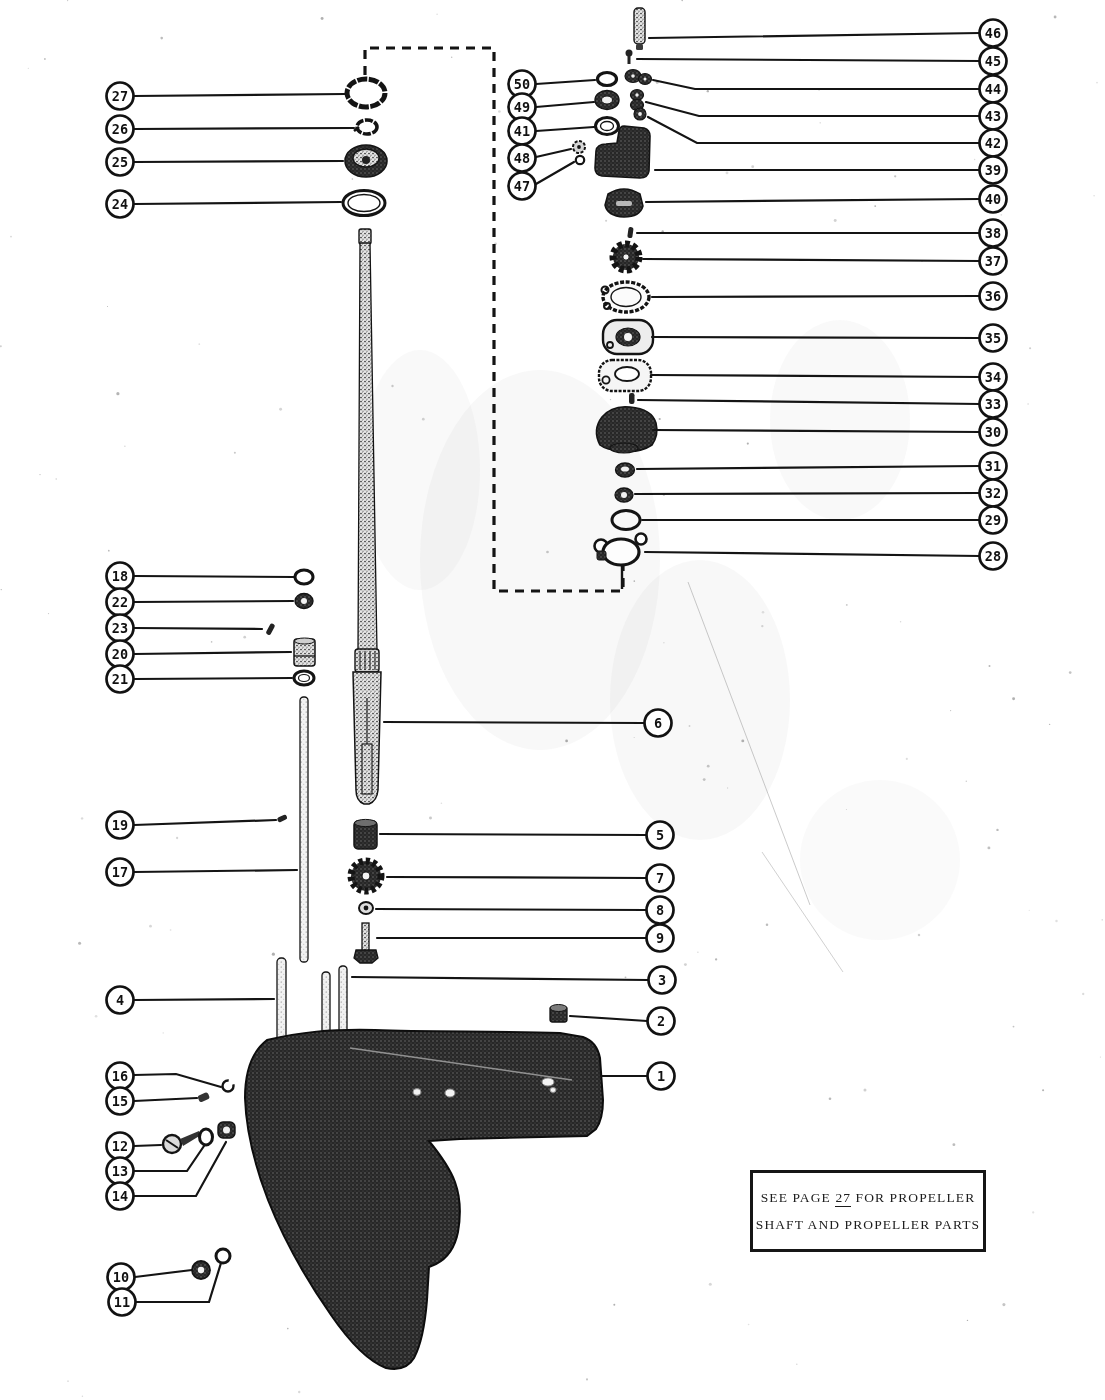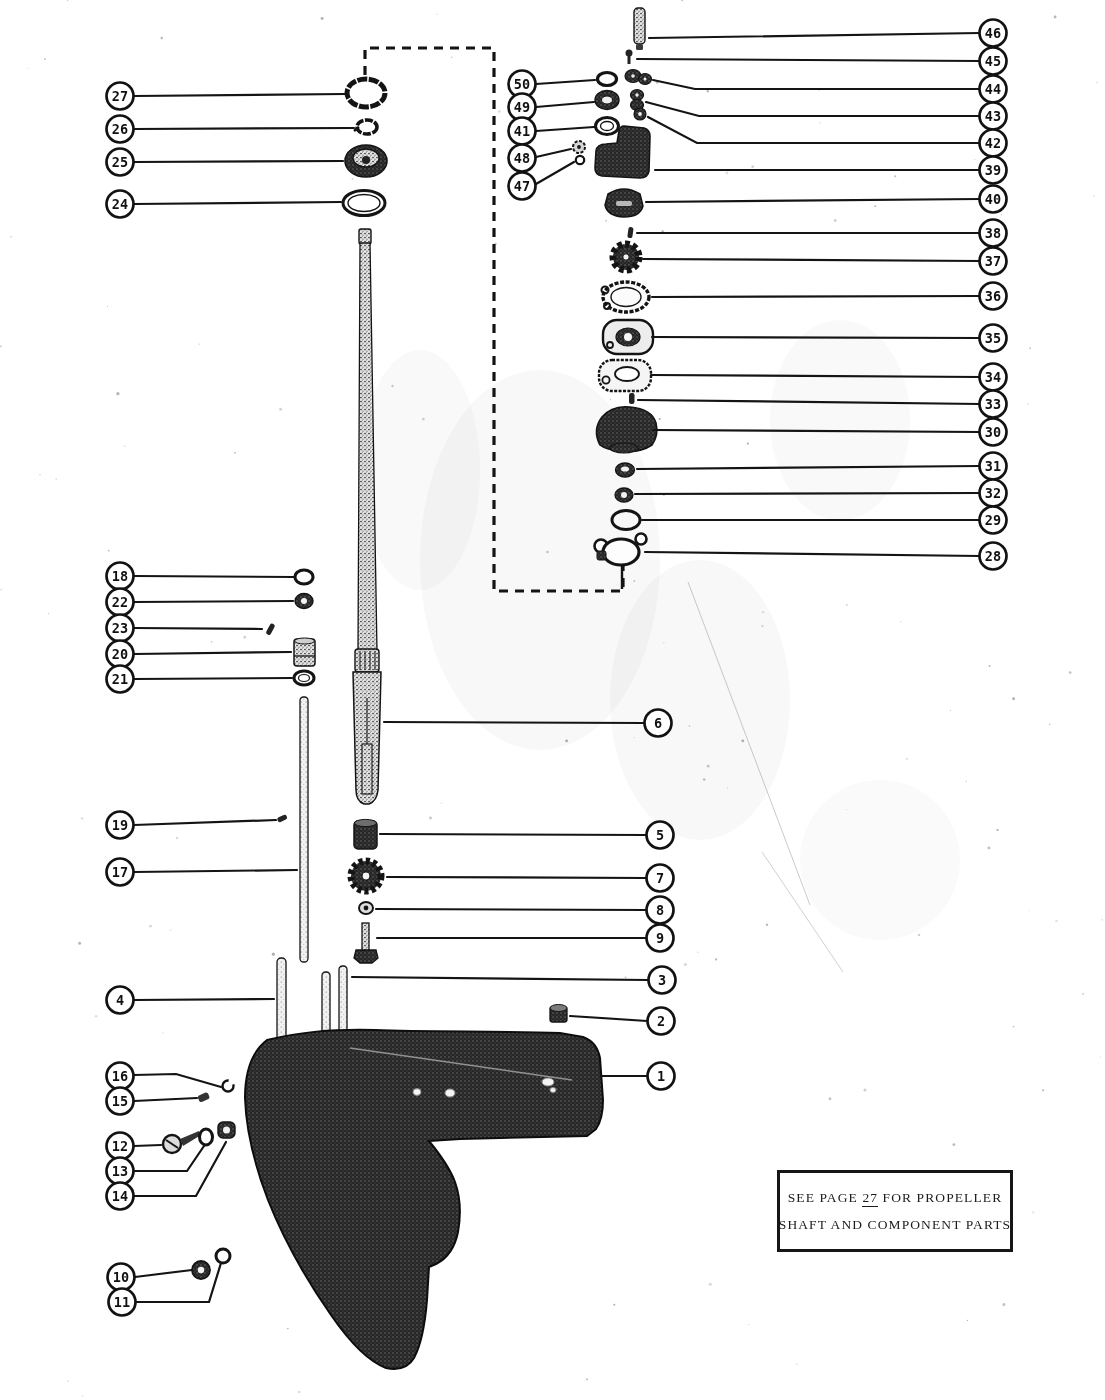--- a/index.html
+++ b/index.html
@@ -10,21 +10,21 @@
   }
   svg.diagram{position:absolute;left:0;top:0;}
   .leader{fill:none;stroke:#141414;stroke-width:2.2;stroke-linecap:round;}
   .callout-circle{fill:#ffffff;stroke:#121212;stroke-width:2.7;}
   .callout-text{
     font-family:"DejaVu Sans Mono",monospace;font-weight:bold;font-size:13.5px;
     fill:#111;text-anchor:middle;
   }
   .ink{stroke:#141414;}
   .note-box{
-    position:absolute;left:777px;top:1170px;width:230px;height:76px;
+    position:absolute;left:750px;top:1170px;width:230px;height:76px;
     border:3px solid #161616;background:#fff;
     display:flex;flex-direction:column;justify-content:center;align-items:center;
     gap:11px;
     font-family:"Liberation Serif","DejaVu Serif",serif;
     font-size:13.5px;letter-spacing:1.1px;color:#1c1c1c;text-align:center;
     white-space:pre;
   }
   .note-box .u{border-bottom:1.6px solid #1c1c1c;padding-bottom:1px;}
 </style>
 </head>
@@ -688,16 +688,16 @@
         </g>
         <g>
           <circle cx="122" cy="1302" r="13.5" class="callout-circle"></circle>
           <text x="122" y="1302" dy="4.6" class="callout-text">11</text>
         </g>
       </g>
   </svg>
 
   <div class="note-box">
     <div><span>SEE PAGE </span><span class="u">27</span><span> FOR PROPELLER</span></div>
-    <div>SHAFT AND COMPONENT PARTS</div>
+    <div>SHAFT AND PROPELLER PARTS</div>
   </div>
 
 </div>
 
 </body></html>

